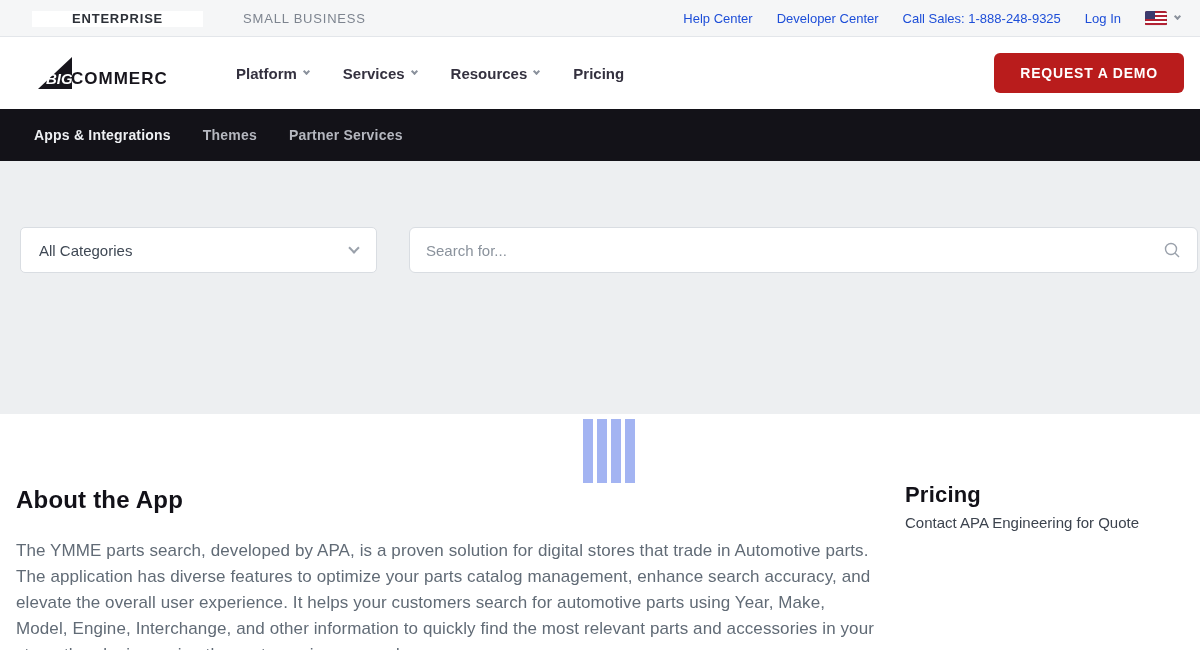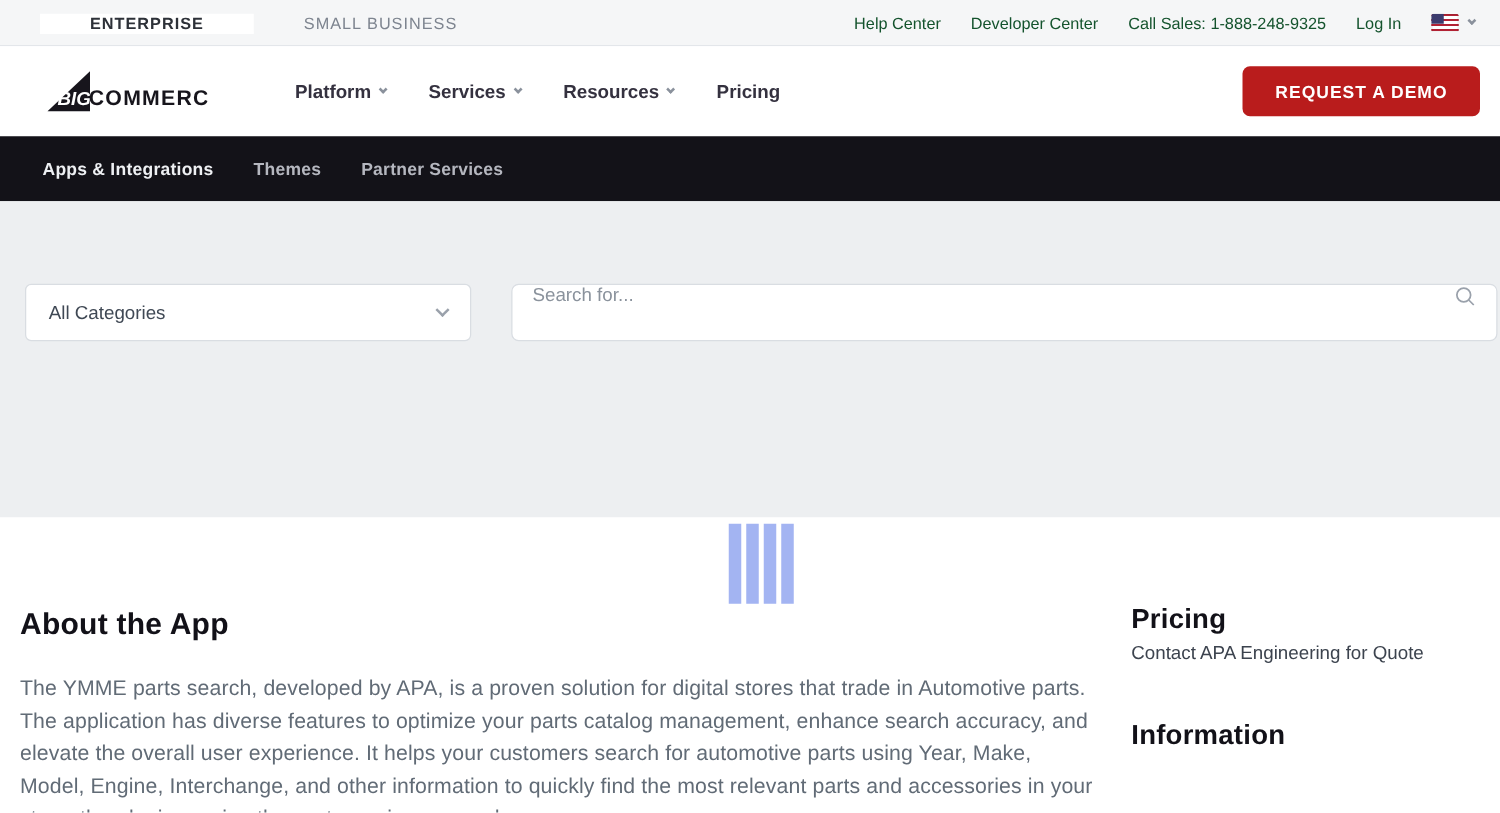--- a/index.html
+++ b/index.html
@@ -8,21 +8,21 @@
 
   
   .topbar { height:37px; background:#f5f6f7; border-bottom:1px solid #e3e6ea;
             display:flex; align-items:center; font-size:13px; }
   .topbar-spacer { width:32px; }
   .seg-tab { display:flex; align-items:center; padding:0 40px; letter-spacing:.8px;
              font-size:13px; color:#7d848f; cursor:pointer; }
   .seg-tab.active { background:#fff; color:#2d3138; font-weight:bold;
                     border-bottom:1px solid #fff; margin-bottom:-1px; }
   .topbar-right { margin-left:auto; display:flex; align-items:center; gap:24px;
-                  padding-right:20px; color:#14532d; }
+                  padding-right:20px; color:#1d4ed8; }
   .topbar-link { cursor:pointer; white-space:nowrap; }
   .locale { display:flex; align-items:center; gap:8px; cursor:pointer; }
   .flag { width:22px; height:15px; border-radius:2px; position:relative; overflow:hidden;
           background:repeating-linear-gradient(#b22234 0 2px, #ffffff 2px 4px);
           box-shadow:0 0 0 1px rgba(0,0,0,.08) inset; }
   .flag::before { content:""; position:absolute; left:0; top:0; width:10px; height:8px;
                   background:#3c3b6e; }
   .chev { width:7px; height:7px; border-right:2px solid #8a919c; border-bottom:2px solid #8a919c;
           transform:rotate(45deg); display:inline-block; }
   .chev.sm { width:5px; height:5px; margin-bottom:3px; }
@@ -46,21 +46,21 @@
 
   
   .hero { height:253px; background:#edeff1; }
   .search-row { display:flex; align-items:center; padding:66px 2px 0 20px; gap:32px; }
   .category-select { width:357px; height:46px; background:#fff; border:1px solid #d9dde2;
                      border-radius:5px; display:flex; align-items:center;
                      padding:0 18px; font-size:15px; color:#3f4854; cursor:pointer; }
   .category-select .chev { margin-left:auto; width:8px; height:8px;
                            border-color:#9aa1ab; border-width:2px; margin-bottom:4px; }
   .search-box { flex:1; height:46px; background:#fff; border:1px solid #d9dde2;
-                border-radius:6px; display:flex; align-items:flex-start; padding:0 16px; }
+                border-radius:6px; display:flex; align-items:center; padding:0 16px; }
   .search-box input { flex:1; border:none; outline:none; font-family:inherit;
                       font-size:15px; color:#3f4854; background:transparent; }
   .search-box input::placeholder { color:#8a929c; }
   .search-icon { flex:none; margin-left:10px; }
 
   
   .content { position:relative; height:242px; background:#fff; }
   .loader { position:absolute; left:583px; top:5px; display:flex; gap:4px; }
   .loader span { width:10px; height:64px; }
 
@@ -154,16 +154,15 @@
     </div>
 
   <div class="about">
     <h2>About the App</h2>
     <p>The YMME parts search, developed by APA, is a proven solution for digital stores that trade in Automotive parts. The application has diverse features to optimize your parts catalog management, enhance search accuracy, and elevate the overall user experience. It helps your customers search for automotive parts using Year, Make, Model, Engine, Interchange, and other information to quickly find the most relevant parts and accessories in your store, thereby improving the customer journey and</p>
   </div>
 
   <div class="side">
     <h3>Pricing</h3>
     <div class="pricing-value">Contact APA Engineering for Quote</div>
-    <h3 class="info">Information</h3>
   </div>
 
 </div>
 
 </body></html>

